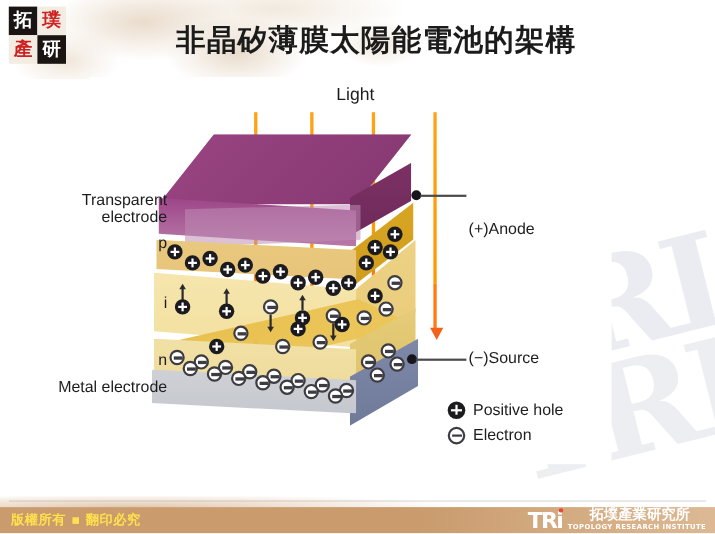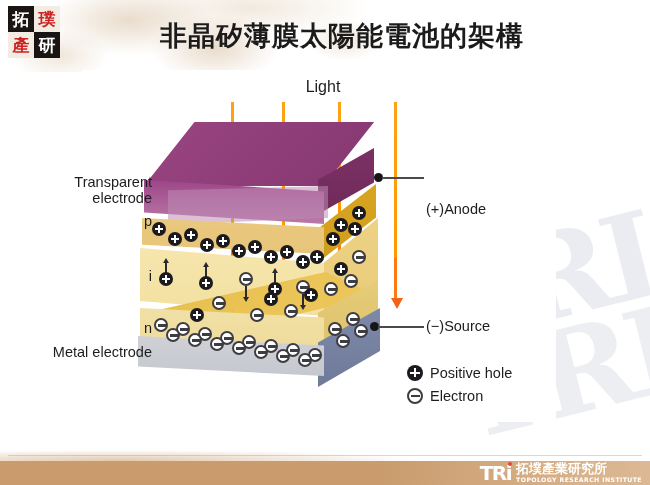--- a/index.html
+++ b/index.html
@@ -211,21 +211,21 @@
     font-size:12px;font-weight:bold;color:#ffe14d;letter-spacing:.5px;
   }
   .tri-logo{position:absolute;right:8px;bottom:1px;height:23px;display:flex;align-items:center;}
   .tri-mark{
     position:relative;
     font-family:"DejaVu Sans","Liberation Sans",sans-serif;
     font-size:20px;font-weight:bold;color:#ffffff;letter-spacing:-1.5px;
     line-height:1;margin-right:5px;
   }
   .tri-dot{position:absolute;right:-1px;top:-1px;width:4px;height:4px;border-radius:50%;background:#e8453c;}
-  .tri-cn{font-family:"DejaVu Serif","Liberation Serif",serif;font-size:13px;font-weight:bold;color:#ffffff;line-height:1;}
+  .tri-cn{font-family:"DejaVu Serif","Liberation Serif",serif;font-size:13px;font-weight:bold;color:#ffffff;line-height:1;margin-left:20px;}
   .tri-en{font-family:"DejaVu Sans","Liberation Sans",sans-serif;font-size:6.2px;font-weight:bold;color:#ffffff;letter-spacing:.4px;line-height:1;margin-top:2px;}
 </style>
 </head>
 <body>
 
 <div class="slide">
 
   <div class="watermark">
     <div>TRI</div>
     <div class="wm2">TRI</div>
@@ -379,20 +379,21 @@
         <span class="legend-glyph lg-e"></span>
         <span>Electron</span>
       </div>
     </div>
   </div>
 
   <div class="source-rule"></div>
 
   <div class="footer-curve"></div>
   <div class="footer">
+    <div class="copyright">版權所有 ▪ 翻印必究</div>
     <div class="tri-logo">
       <div class="tri-mark">
         <span>TRi</span>
         <span class="tri-dot"></span>
       </div>
       <div>
         <div class="tri-cn">拓墣產業研究所</div>
         <div class="tri-en">TOPOLOGY RESEARCH INSTITUTE</div>
       </div>
     </div>

